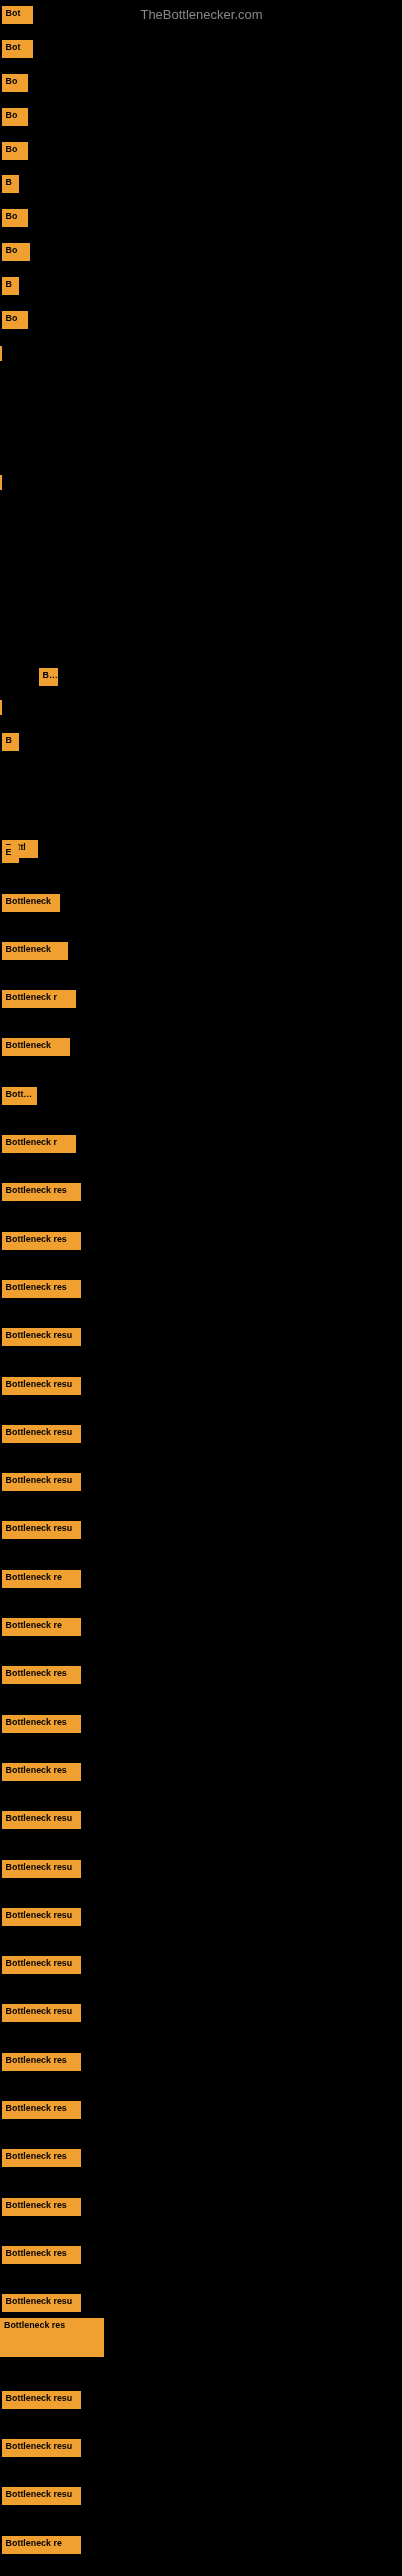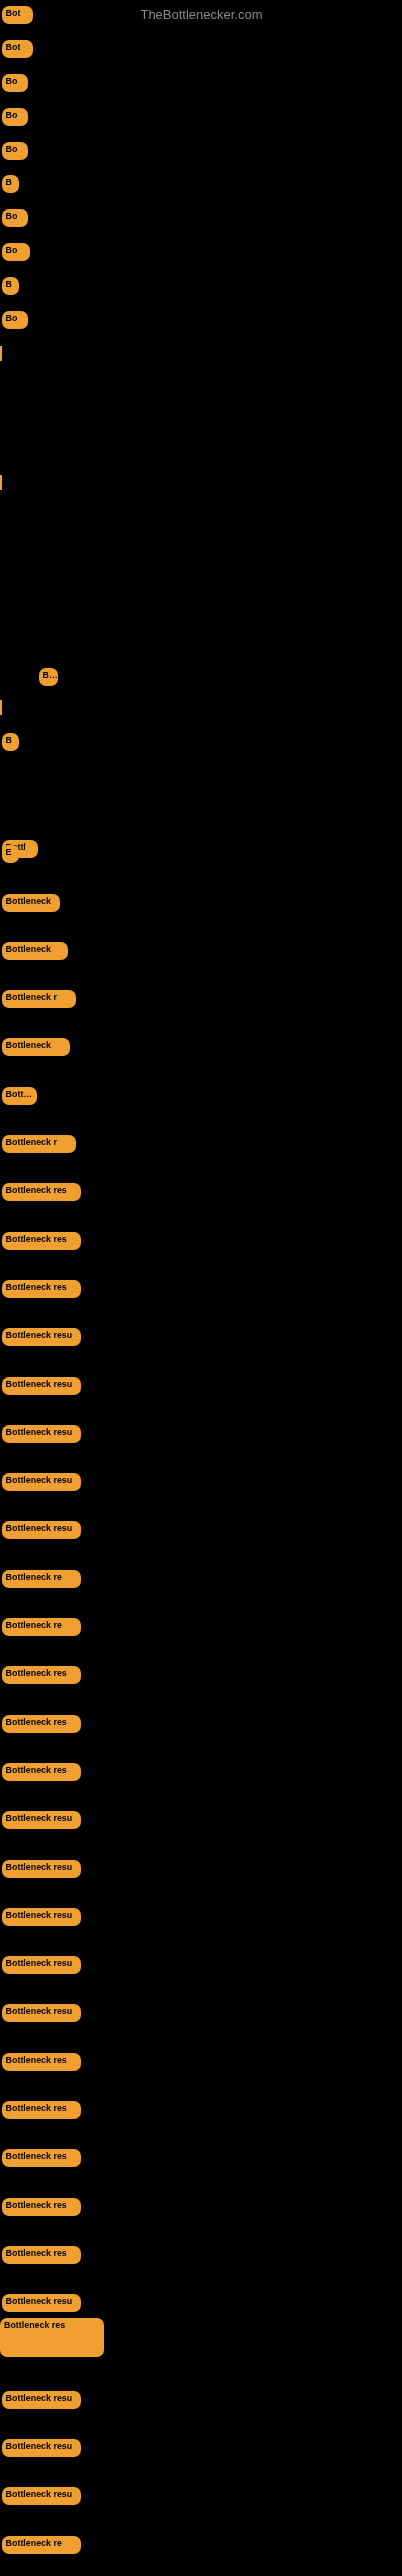--- a/index.html
+++ b/index.html
@@ -20,21 +20,21 @@
       font-size: 13px;
       white-space: nowrap;
     }
     .badge {
       position: absolute;
       background-color: #f0a030;
       color: #000;
       font-size: 8.9px;
       font-weight: bold;
       padding: 1.6px 4px;
-      border-radius: 7px;
+      border-radius: 0;
       white-space: nowrap;
       overflow: hidden;
       text-overflow: ellipsis;
     }
     .line-marker {
       position: absolute;
       left: 0;
       width: 2.4px;
       height: 14.5px;
       background-color: #f0a030;

